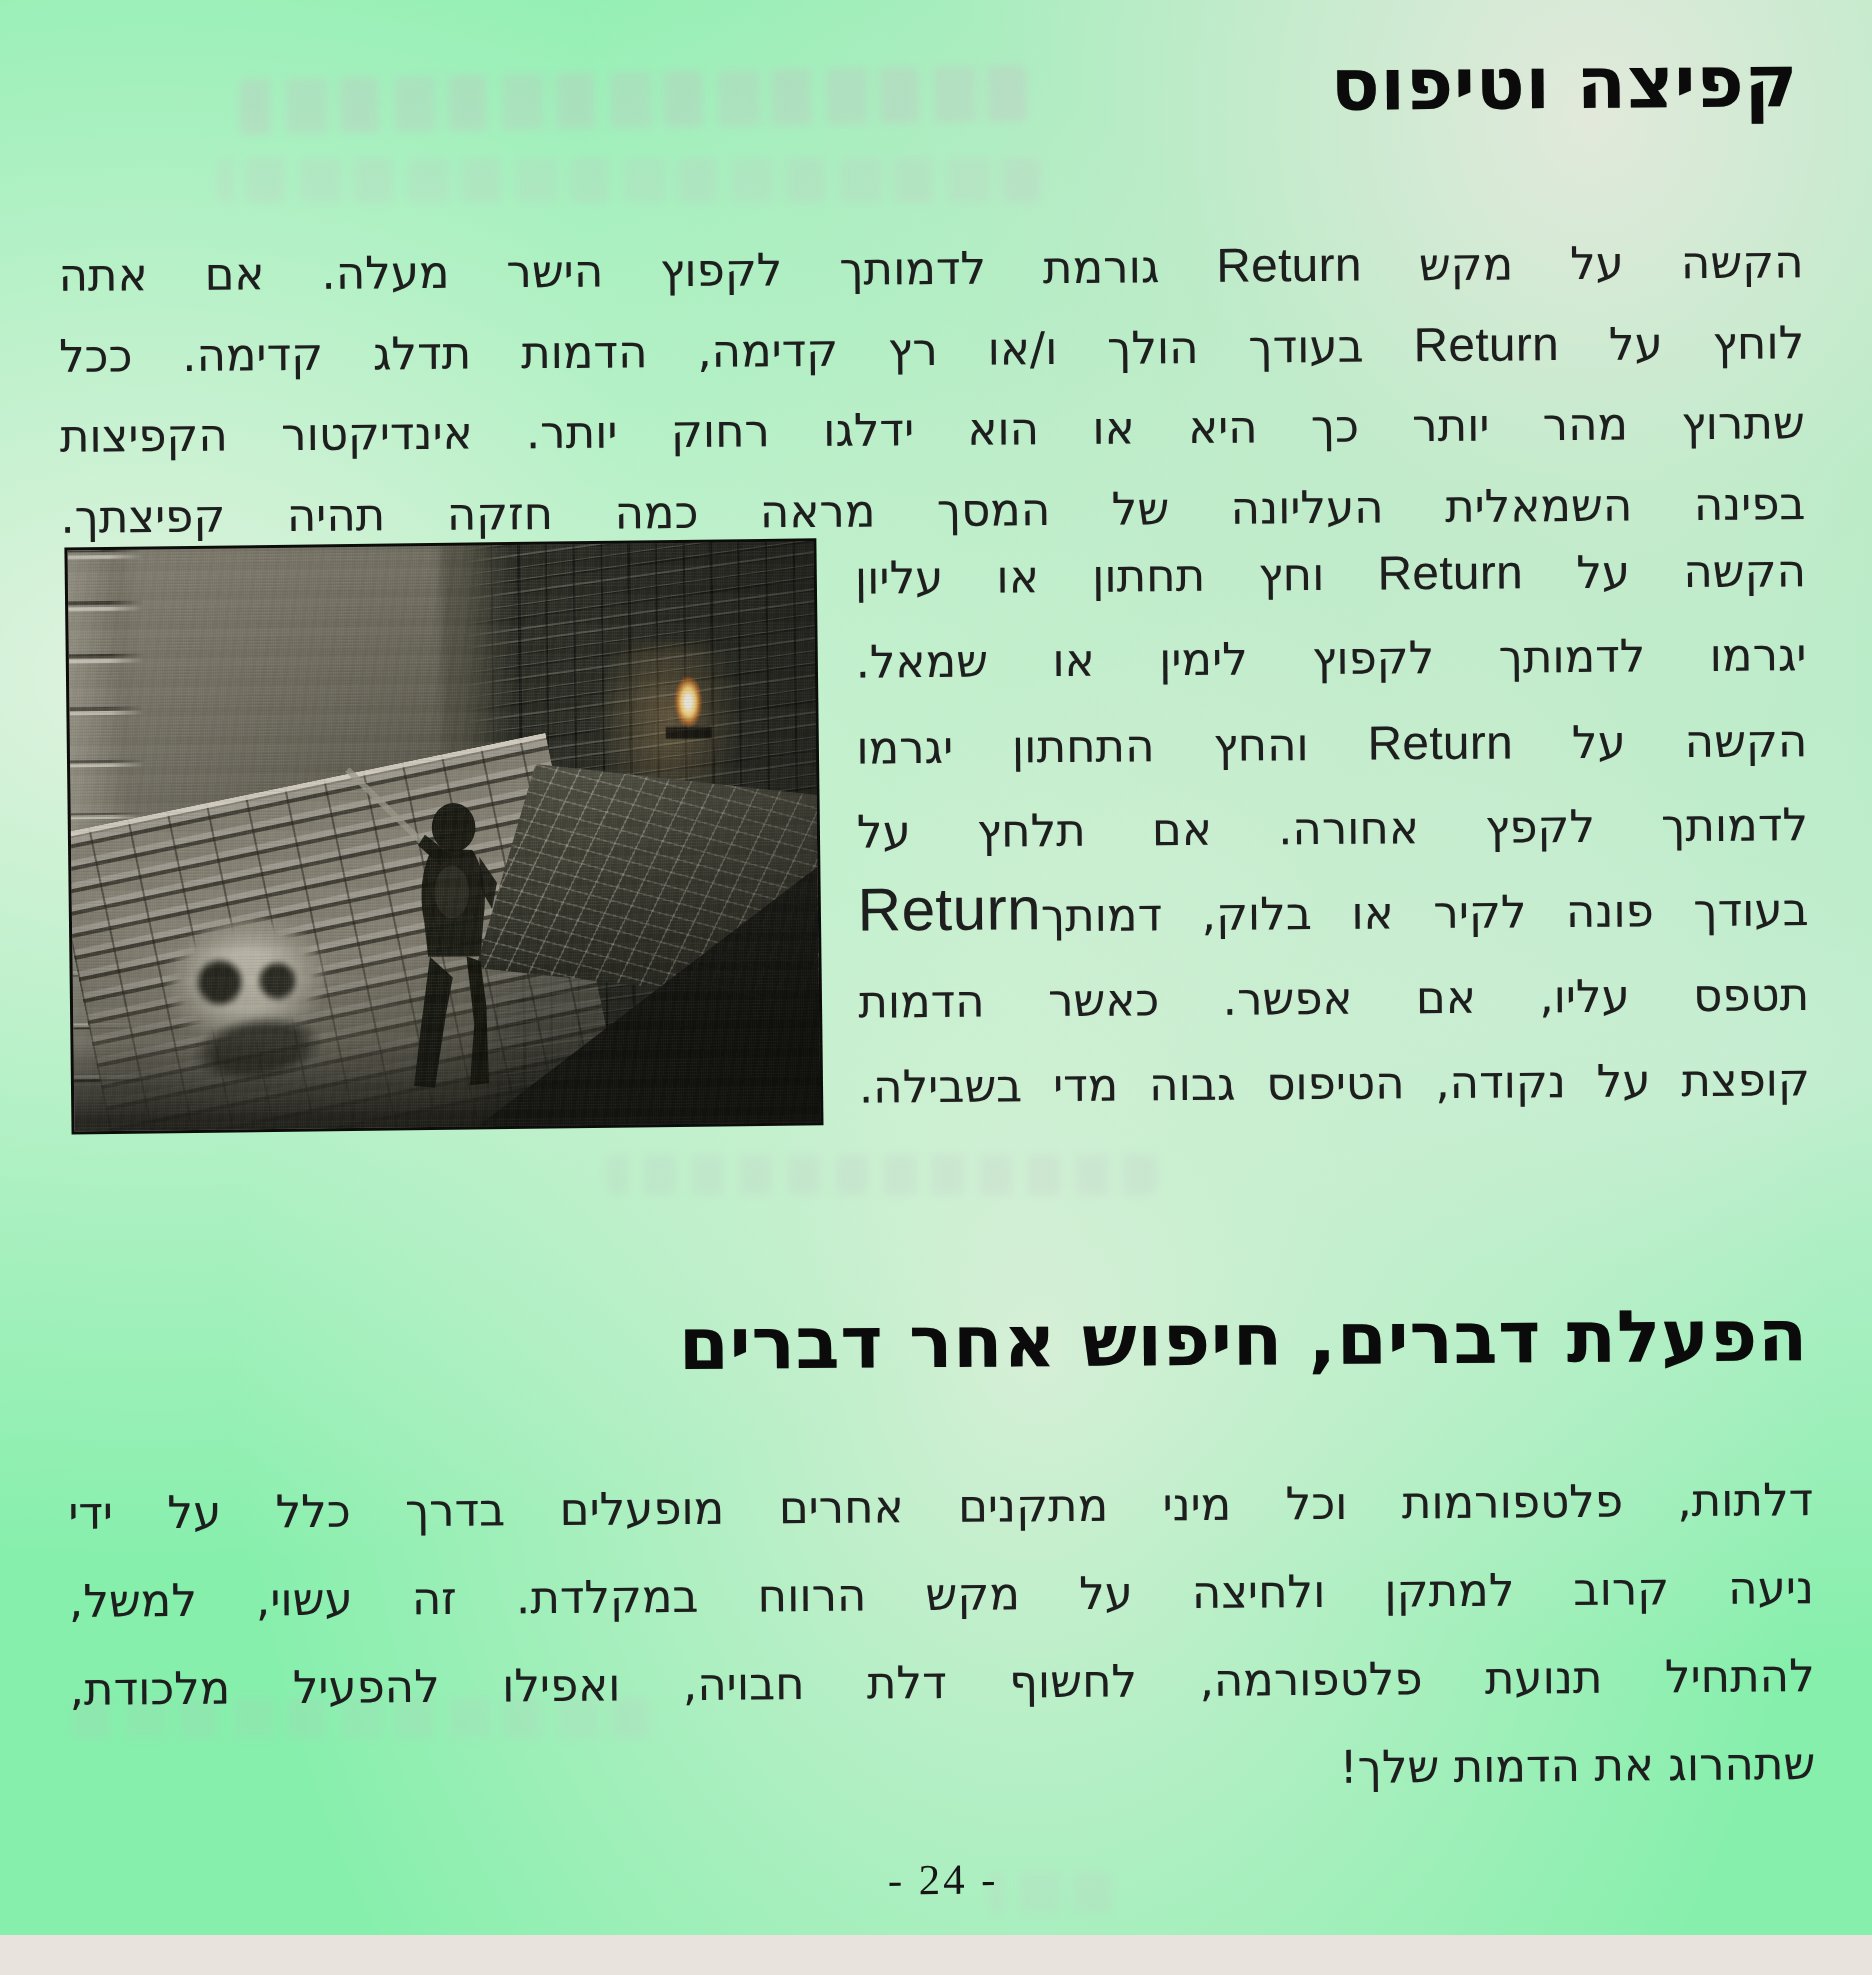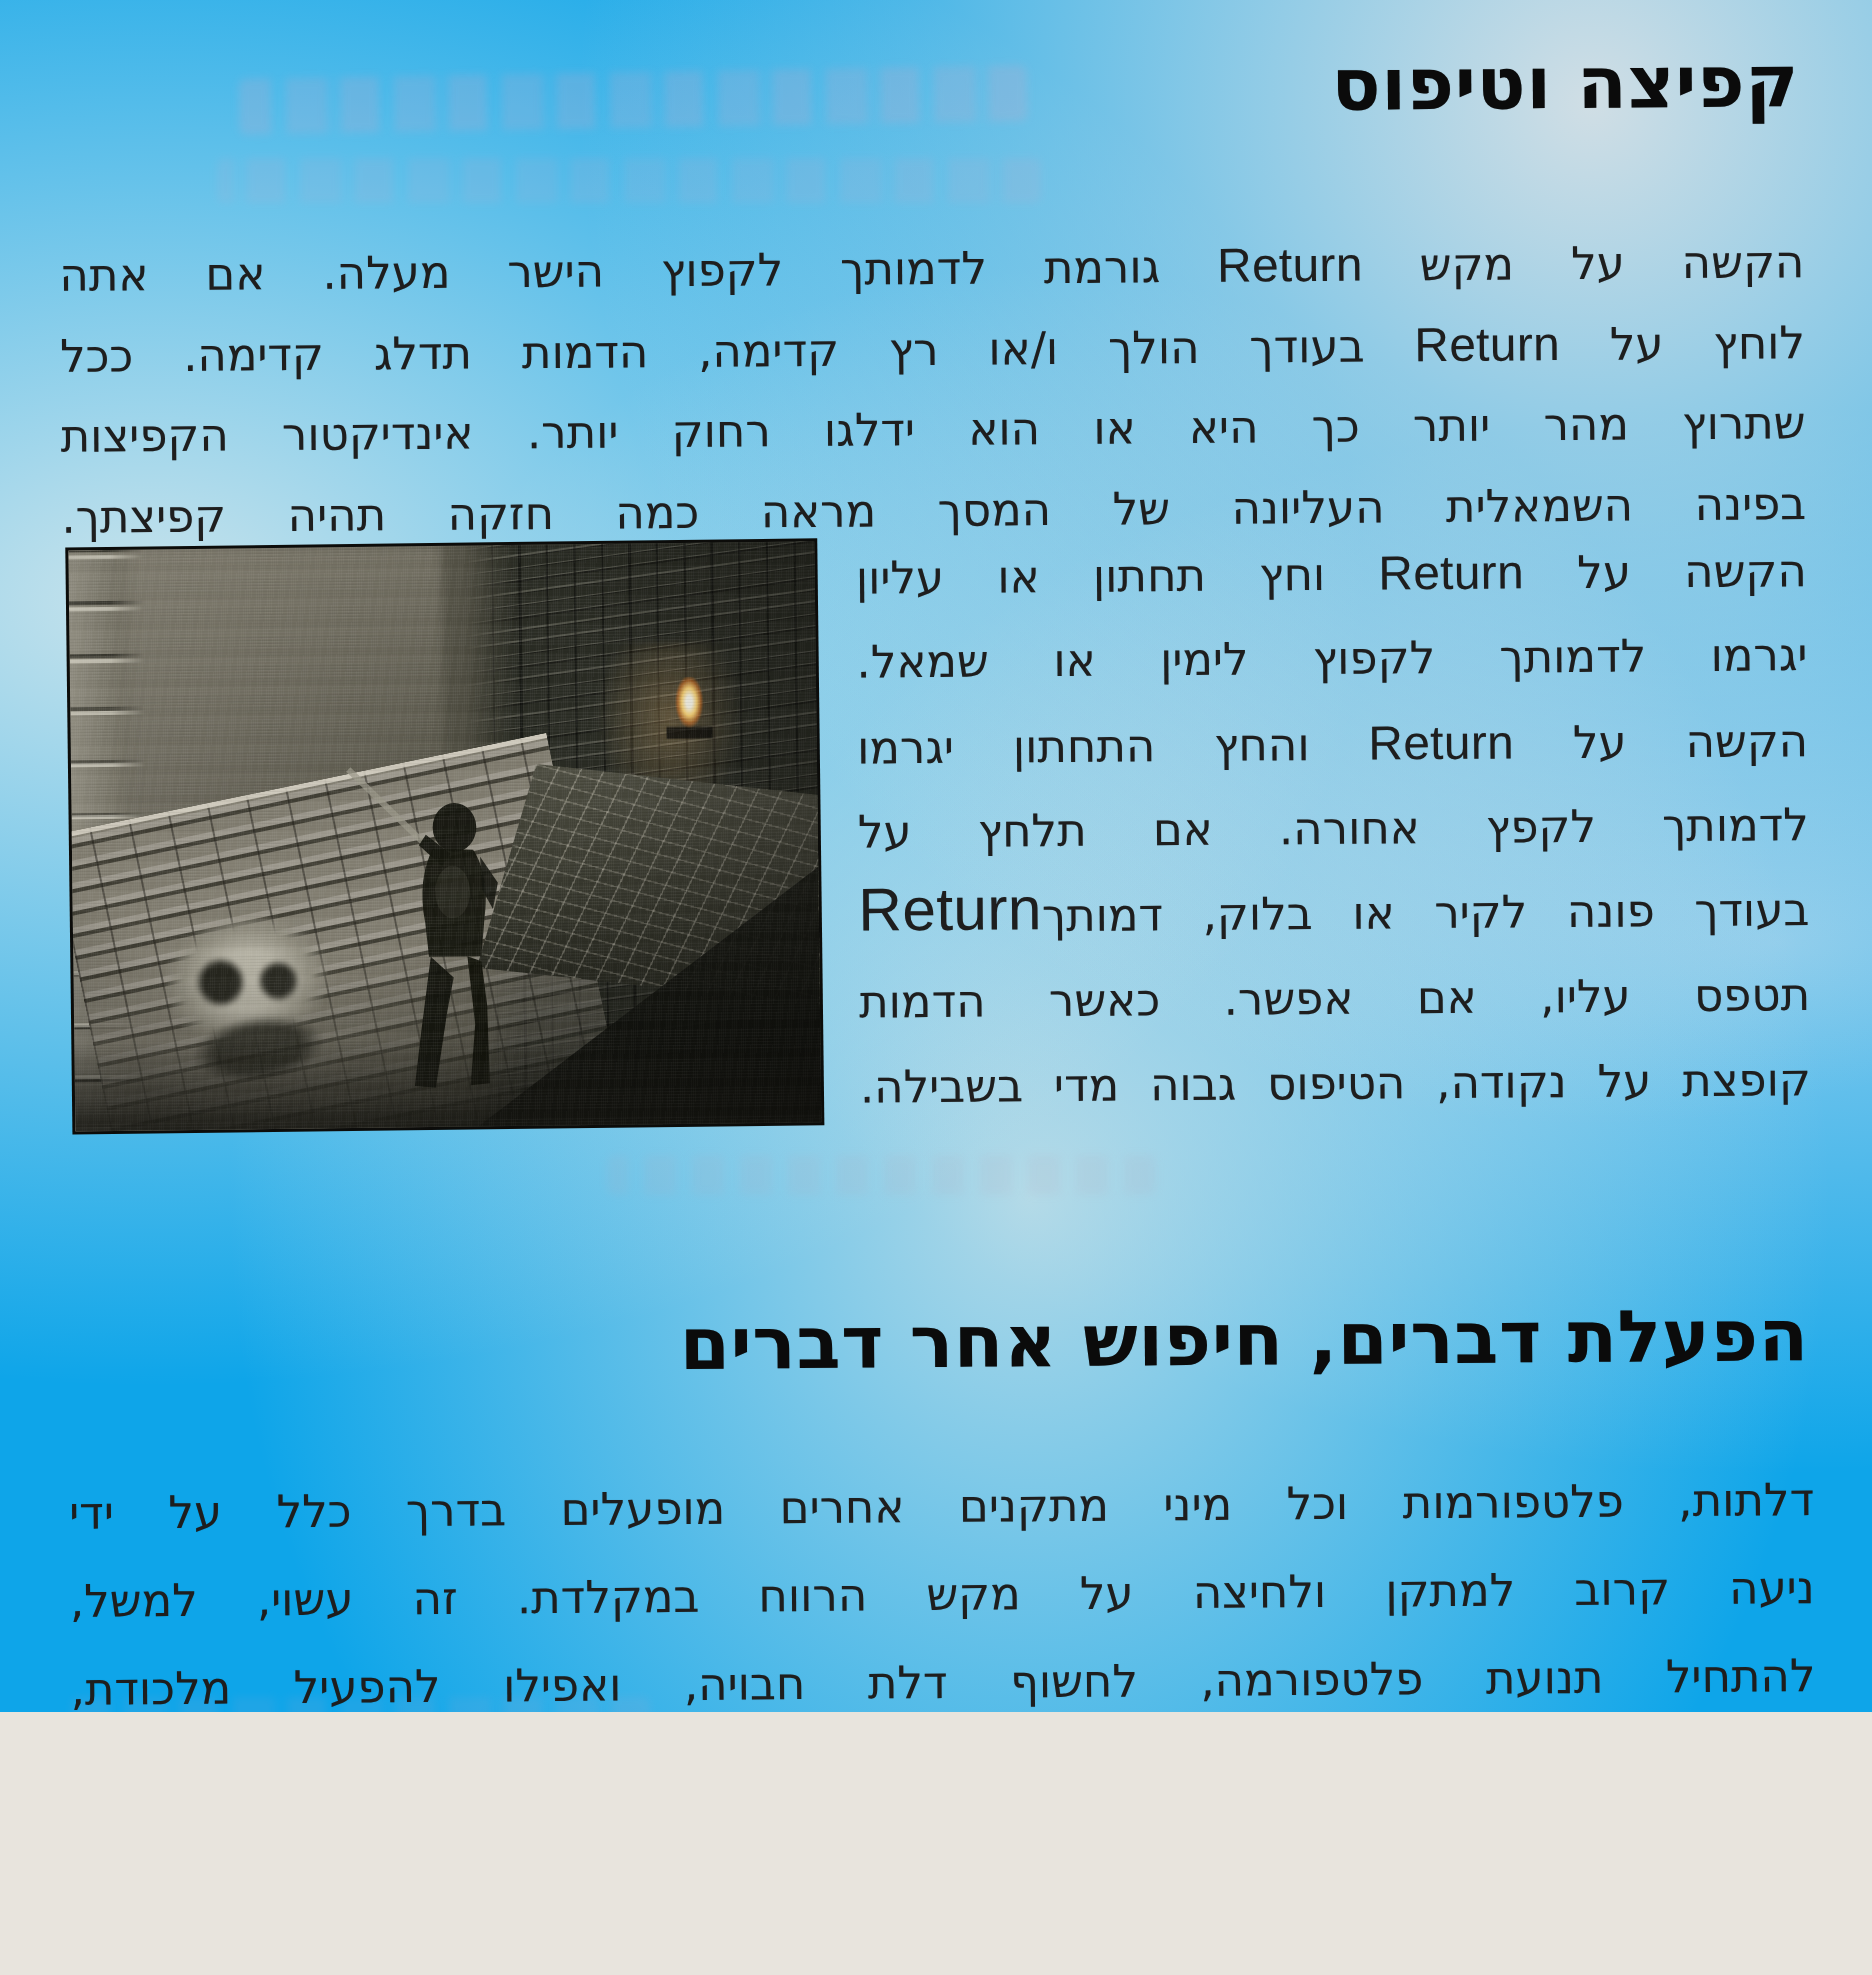--- a/index.html
+++ b/index.html
@@ -1,18 +1,18 @@
 <!DOCTYPE html>
 <html lang="he" style="font-size:11.6px"><head>
 <meta charset="utf-8">
 <style>
   html,body{margin:0;padding:0;background:#e8e4dd;}
   #page{
-    position:relative; width:1872px; height:1712px; overflow:hidden;
-    background:#0ea5e9;
+    position:relative; width:1872px; height:1935px; overflow:hidden;
+    background:#86efac;
     font-family:"DejaVu Sans",sans-serif;
     color:#1f1f1f;
   }
   #paper-tint{
     position:absolute; inset:0; pointer-events:none;
     background:
       radial-gradient(ellipse at 85% 6%, rgba(242,232,228,.85), transparent 45%),
       radial-gradient(ellipse at 8% 35%, rgba(248,243,236,.8), transparent 50%),
       radial-gradient(ellipse at 55% 70%, rgba(245,239,231,.7), transparent 55%),
       radial-gradient(ellipse at 95% 55%, rgba(247,238,240,.5), transparent 40%);

